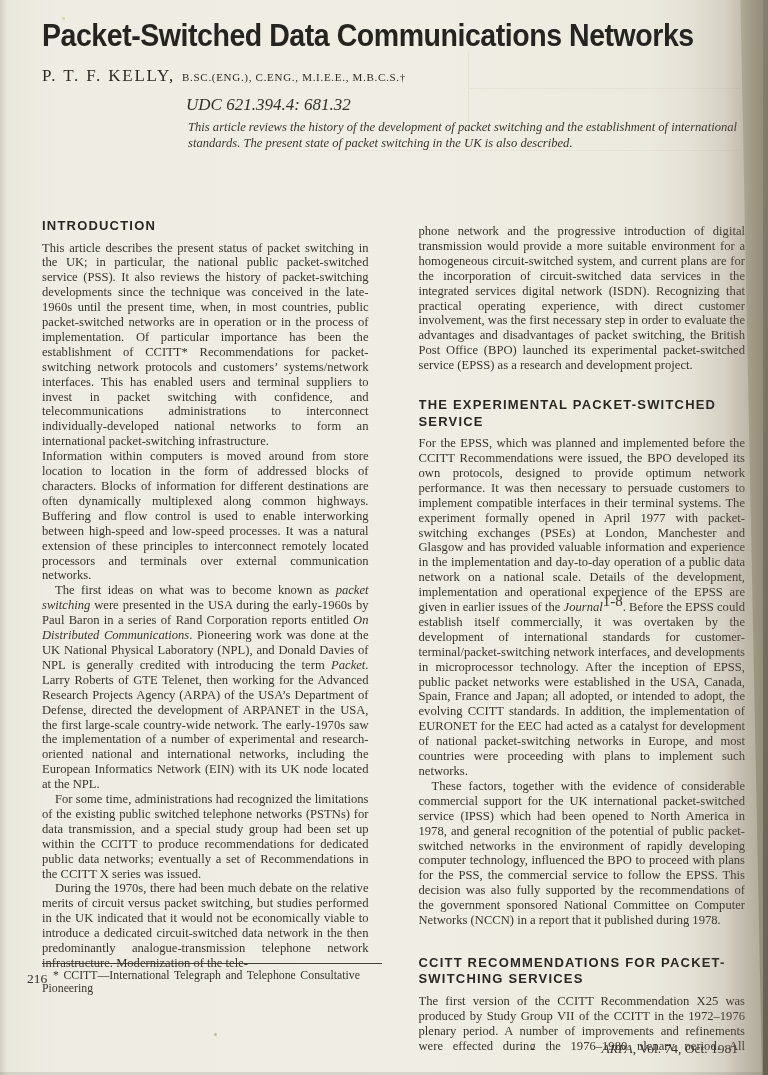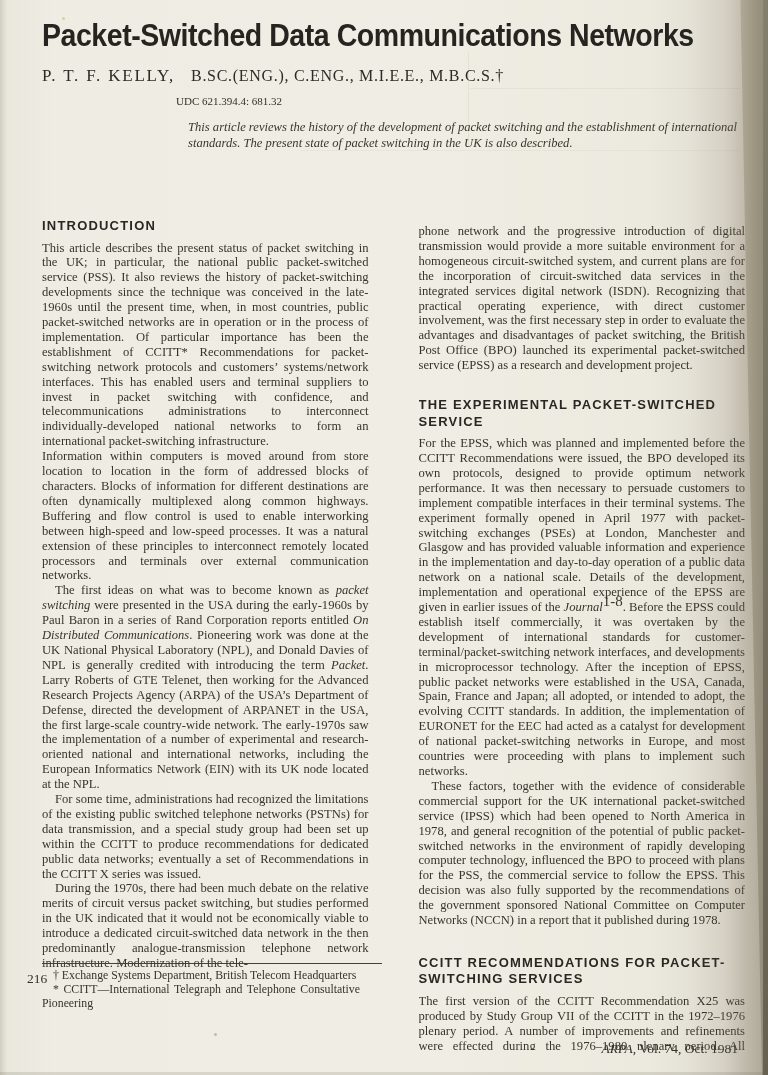--- a/index.html
+++ b/index.html
@@ -13,22 +13,22 @@
 
   
   .title {
     position:absolute; left:42px; top:18px; margin:0;
     font-family:"Liberation Sans", sans-serif; font-weight:bold;
     font-size:31px; letter-spacing:-0.5px; color:#262420;
     white-space:nowrap; transform:scaleX(0.92); transform-origin:left top;
   }
   .author-line { position:absolute; left:42px; top:66px; white-space:nowrap; color:#2e2b25; }
   .author-name  { font-size:17px; letter-spacing:1.8px; }
-  .author-creds { font-size:16px; letter-spacing:0.7px; margin-left:12px; }
-  .udc { position:absolute; left:176px; top:95px; font-size:11px; color:#34312a; }
+  .author-creds { font-size:11px; letter-spacing:0.7px; margin-left:3px; }
+  .udc { position:absolute; left:186px; top:95px; font-size:17px; color:#34312a;font-style:italic; }
   .abstract {
     position:absolute; left:188px; top:120px; width:586px;
     font-style:italic; font-size:12.6px; line-height:15.5px; color:#3a362d;
   }
 
   
   .columns { position:absolute; left:42px; top:216px; width:703px; height:834px; display:flex; gap:50px; }
   .col { width:335px; overflow:hidden; }
   .col-right { padding-top:8px; }
 
@@ -107,21 +107,20 @@
       <p class="body"><span>For the EPSS, which was planned and implemented before the CCITT Recommendations were issued, the BPO developed its own protocols, designed to provide optimum network performance. It was then necessary to persuade customers to implement compatible interfaces in their terminal systems. The experiment formally opened in April 1977 with packet-switching exchanges (PSEs) at London, Manchester and Glasgow and has provided valuable information and experience in the implementation and day-to-day operation of a public data network on a national scale. Details of the development, implementation and operational experience of the EPSS are given in earlier issues of the </span><span class="it">Journal</span><sup class="ref">1-8</sup><span>. Before the EPSS could establish itself commercially, it was overtaken by the development of international standards for customer-terminal/packet-switching network interfaces, and developments in microprocessor technology. After the inception of EPSS, public packet networks were established in the USA, Canada, Spain, France and Japan; all adopted, or intended to adopt, the evolving CCITT standards. In addition, the implementation of EURONET for the EEC had acted as a catalyst for development of national packet-switching networks in Europe, and most countries were proceeding with plans to implement such networks.</span></p>
       <p class="body indent">These factors, together with the evidence of considerable commercial support for the UK international packet-switched service (IPSS) which had been opened to North America in 1978, and general recognition of the potential of public packet-switched networks in the environment of rapidly developing computer technology, influenced the BPO to proceed with plans for the PSS, the commercial service to follow the EPSS. This decision was also fully supported by the recommendations of the government sponsored National Committee on Computer Networks (NCCN) in a report that it published during 1978.</p>
 
       <h2 class="sect mt-lg">CCITT RECOMMENDATIONS FOR PACKET-SWITCHING SERVICES</h2>
       <p class="body">The first version of the CCITT Recommendation X25 was produced by Study Group VII of the CCITT in the 1972–1976 plenary period. A number of improvements and refinements were effected during the 1976–1980 plenary period. All administrations have agreed in principle to introduce the</p>
     </div>
   </div>
 
   <div class="footnotes">
     <div class="fn-rule"></div>
-    <p>† Exchange Systems Department, British Telecom Headquarters</p>
     <p>* CCITT—International Telegraph and Telephone Consultative Pioneering</p>
   </div>
 
   <div class="page-number">216</div>
   <div class="journal-ref"><span class="it">ARPA</span><span>, Vol. 74, Oct. 1981</span></div>
 
   <div class="left-edge"></div>
   <div class="curl-shadow"></div>
   <div class="curl-wedge"></div>
   <div class="edge-dark"></div>

